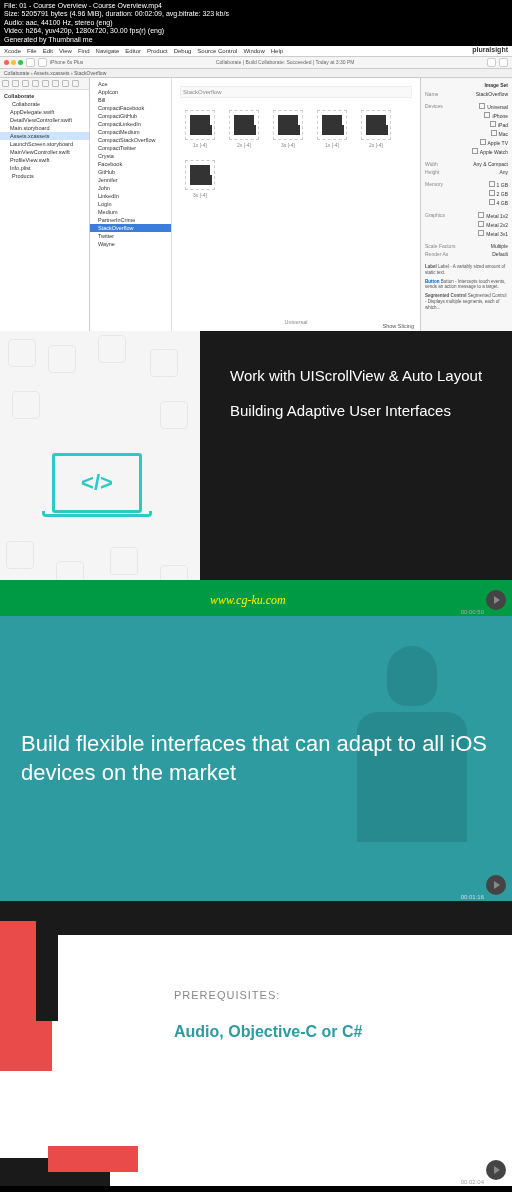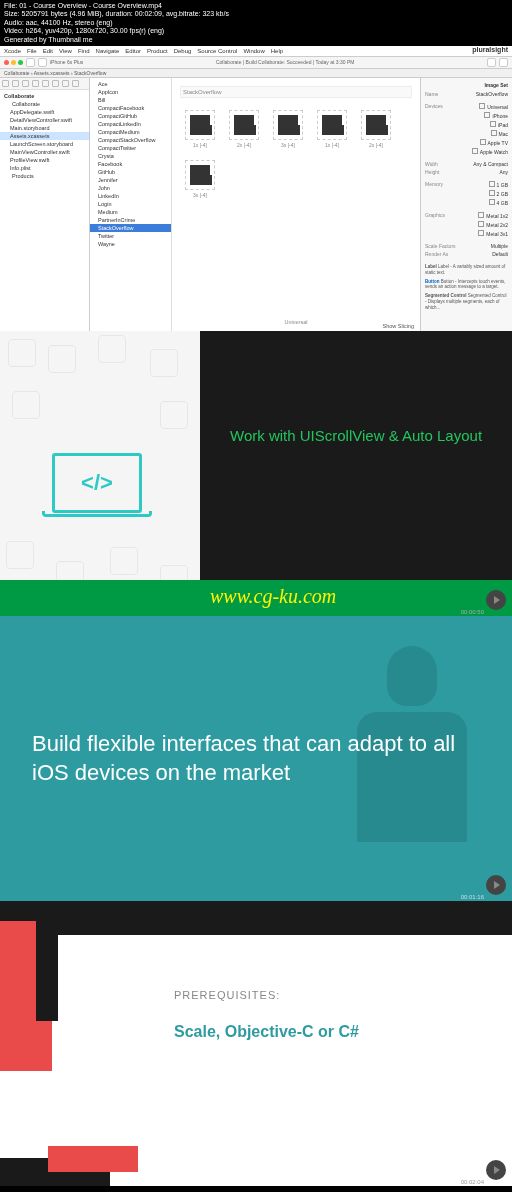--- a/index.html
+++ b/index.html
@@ -55,30 +55,30 @@
 
 
 .q2{background:#1a1a1a;display:flex}
 .q2-left{width:200px;background:#f5f5f5;position:relative;overflow:hidden}
 .pattern{position:absolute;inset:0;opacity:0.15}
 .pat-ic{position:absolute;width:28px;height:28px;border:1.5px solid #999;border-radius:4px}
 .q2-laptop{position:absolute;left:42px;top:122px;width:110px}
 .lap-screen{width:90px;height:60px;border:3px solid #2dc9c4;border-radius:3px;margin:0 auto;display:flex;align-items:center;justify-content:center}
 .lap-code{font-size:22px;color:#2dc9c4;font-weight:bold}
 .lap-base{width:110px;height:6px;border:3px solid #2dc9c4;border-top:none;border-radius:0 0 4px 4px;margin-top:-2px}
-.q2-right{flex:1;padding:96px 20px 0 30px;color:#22c55e}
+.q2-right{flex:1;padding:36px 20px 0 30px;color:#ffffff}
 .q2-right p{font-size:15px;margin-bottom:18px;font-weight:300}
 .q2-bottom{position:absolute;bottom:0;left:0;right:0;height:36px;background:#009944}
-.q2-url{position:absolute;bottom:8px;left:210px;color:#fff500;font-size:20px;font-style:italic;font-family:Georgia,serif}
+.q2-url{position:absolute;bottom:8px;left:210px;color:#fff500;font-size:12px;font-style:italic;font-family:Georgia,serif}
 .ps-logo{position:absolute;bottom:6px;right:6px;width:20px;height:20px;border-radius:50%;background:#444;display:flex;align-items:center;justify-content:center}
 .ps-tri{width:0;height:0;border-left:6px solid #888;border-top:4px solid transparent;border-bottom:4px solid transparent;margin-left:2px}
 .timecode{position:absolute;bottom:1px;right:28px;font-size:6px;color:#aaa}
 
 
-.q3{background:linear-gradient(rgba(45,155,160,0.88),rgba(45,155,160,0.88)),#2d9ba0;display:flex;align-items:center;padding:0 32px}
+.q3{background:linear-gradient(rgba(45,155,160,0.88),rgba(45,155,160,0.88)),#2d9ba0;display:flex;align-items:center;padding:0 21px}
 .q3-person{position:absolute;right:20px;top:30px;width:160px;height:220px;opacity:0.35}
 .q3-head{width:50px;height:60px;background:#1a6b70;border-radius:25px 25px 20px 20px;margin:0 auto}
 .q3-body{width:110px;height:130px;background:#1a6b70;margin:6px auto 0;border-radius:20px 20px 0 0}
 .q3-text{font-size:22px;color:#fff;font-weight:400;line-height:1.35;z-index:2;position:relative}
 .q3 .timecode{color:#cde}
 
 
 .q4{background:#fff}
 .q4-top{height:34px;background:#1a1a1a}
 .q4-bar1{position:absolute;left:0;top:20px;width:52px;height:150px;background:#e94b4b}
@@ -333,20 +333,21 @@
     </div>
     <div class="q2-laptop">
       <div class="lap-screen">
           <span class="lap-code">&lt;/&gt;</span>
         </div>
       <div class="lap-base"></div>
     </div>
   </div>
   <div class="q2-right">
     <p>Work with UIScrollView &amp; Auto Layout</p>
+    <p>Building Adaptive User Interfaces</p>
   </div>
   <div class="q2-bottom"></div>
   <div class="q2-url">www.cg-ku.com</div>
   <div class="ps-logo">
       <div class="ps-tri"></div>
     </div>
   <div class="timecode">00:00:50</div>
 </div>
 
 <div class="quad q3">
@@ -362,19 +363,19 @@
 </div>
 
 <div class="quad q4">
   <div class="q4-top"></div>
   <div class="q4-bar1"></div>
   <div class="q4-bar2"></div>
   <div class="q4-bar3"></div>
   <div class="q4-bar4"></div>
   <div class="q4-content">
     <div class="q4-h">PREREQUISITES:</div>
-    <div class="q4-item">Scale, Objective-C or C#</div>
+    <div class="q4-item">Audio, Objective-C or C#</div>
   </div>
   <div class="ps-logo">
       <div class="ps-tri"></div>
     </div>
   <div class="timecode" style="color:#999">00:02:04</div>
 </div>
 
 </body></html>

